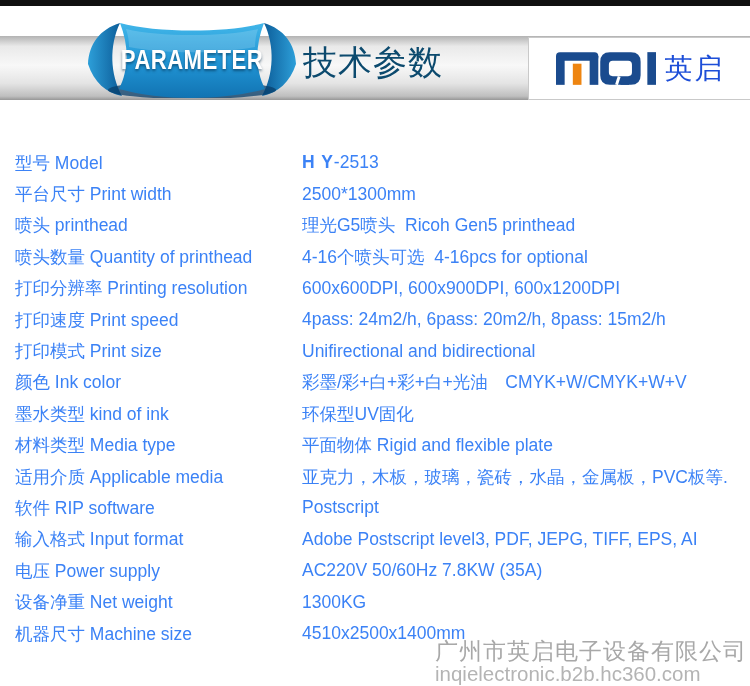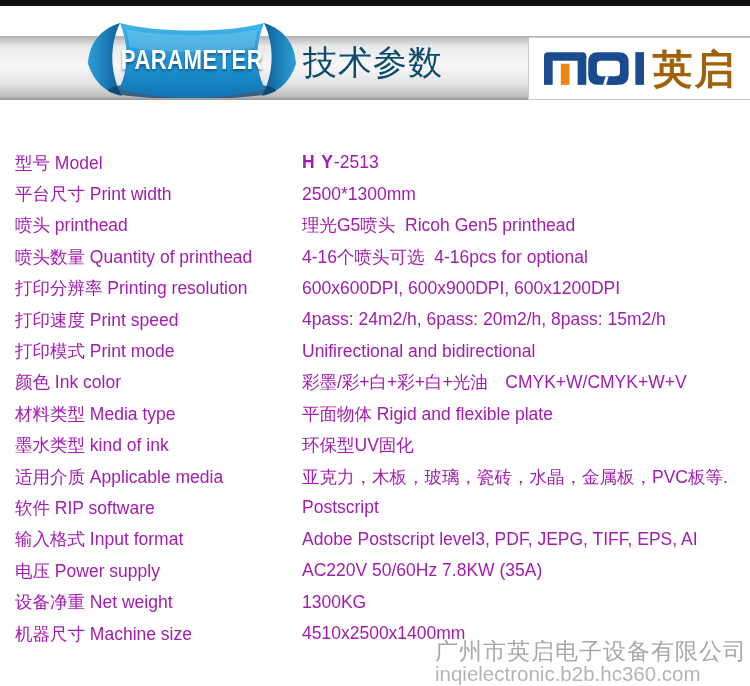--- a/index.html
+++ b/index.html
@@ -22,25 +22,25 @@
         text-shadow:0 2px 3px rgba(0,40,70,.55);}
 
   
   .page-title{position:absolute;left:303px;top:44px;font-size:34px;line-height:36px;
         color:#0c4a6e;letter-spacing:1px;white-space:nowrap;}
 
   
   .logo-box{position:absolute;left:528px;top:37px;width:224px;height:63px;
         background:#fff;border:1px solid #c9c9c9;box-sizing:border-box;
         display:flex;align-items:center;justify-content:center;gap:9px;}
-  .logo-cn{font-size:40px;line-height:1;color:#a16207;letter-spacing:2px;white-space:nowrap;font-weight:bold;}
+  .logo-cn{font-size:28px;line-height:1;color:#1d4ed8;letter-spacing:2px;white-space:nowrap;}
 
   
   .spec-table{position:absolute;left:15px;top:147px;width:728px;}
-  .row{display:flex;height:31.4px;align-items:center;font-size:17.5px;color:#a21caf;}
+  .row{display:flex;height:31.4px;align-items:center;font-size:17.5px;color:#3b82f6;}
   .lbl{flex:0 0 287px;white-space:pre;}
   .val{flex:1;white-space:pre;}
   .vb{font-weight:bold;letter-spacing:1px;}
 
   
   .watermark{position:absolute;right:3px;bottom:1px;text-align:left;pointer-events:none;}
   .wm-company{font-size:23px;line-height:24px;color:#a8a8a8;letter-spacing:1px;}
   .wm-url{font-size:20.5px;line-height:22px;color:#b4b4b4;}
 </style>
 </head>
@@ -118,37 +118,37 @@
     <span class="lbl">打印分辨率 Printing resolution</span>
     <span class="val"><b class="vb"></b><span class="vr">600x600DPI, 600x900DPI, 600x1200DPI</span></span>
   </div>
 
   <div class="row">
     <span class="lbl">打印速度 Print speed</span>
     <span class="val"><b class="vb"></b><span class="vr">4pass: 24m2/h, 6pass: 20m2/h, 8pass: 15m2/h</span></span>
   </div>
 
   <div class="row">
-    <span class="lbl">打印模式 Print mode</span>
+    <span class="lbl">打印模式 Print size</span>
     <span class="val"><b class="vb"></b><span class="vr">Unifirectional and bidirectional</span></span>
   </div>
 
   <div class="row">
     <span class="lbl">颜色 Ink color</span>
     <span class="val"><b class="vb"></b><span class="vr">彩墨/彩+白+彩+白+光油　CMYK+W/CMYK+W+V</span></span>
   </div>
 
   <div class="row">
-    <span class="lbl">材料类型 Media type</span>
-    <span class="val"><b class="vb"></b><span class="vr">平面物体 Rigid and flexible plate</span></span>
+    <span class="lbl">墨水类型 kind of ink</span>
+    <span class="val"><b class="vb"></b><span class="vr">环保型UV固化</span></span>
   </div>
 
   <div class="row">
-    <span class="lbl">墨水类型 kind of ink</span>
-    <span class="val"><b class="vb"></b><span class="vr">环保型UV固化</span></span>
+    <span class="lbl">材料类型 Media type</span>
+    <span class="val"><b class="vb"></b><span class="vr">平面物体 Rigid and flexible plate</span></span>
   </div>
 
   <div class="row">
     <span class="lbl">适用介质 Applicable media</span>
     <span class="val"><b class="vb"></b><span class="vr">亚克力，木板，玻璃，瓷砖，水晶，金属板，PVC板等.</span></span>
   </div>
 
   <div class="row">
     <span class="lbl">软件 RIP software</span>
     <span class="val"><b class="vb"></b><span class="vr">Postscript</span></span>

